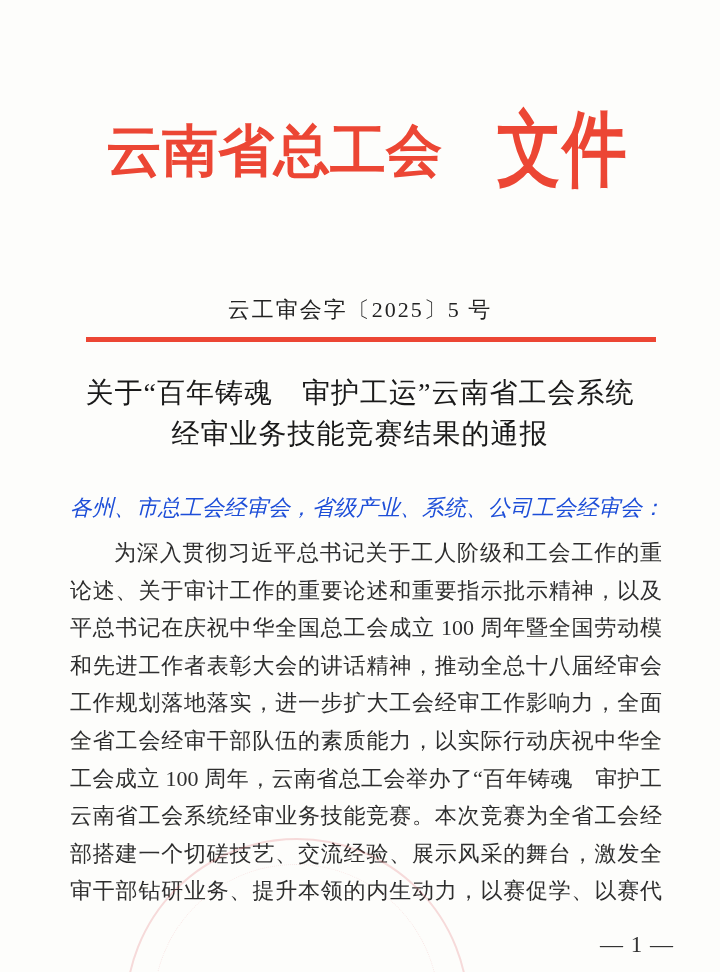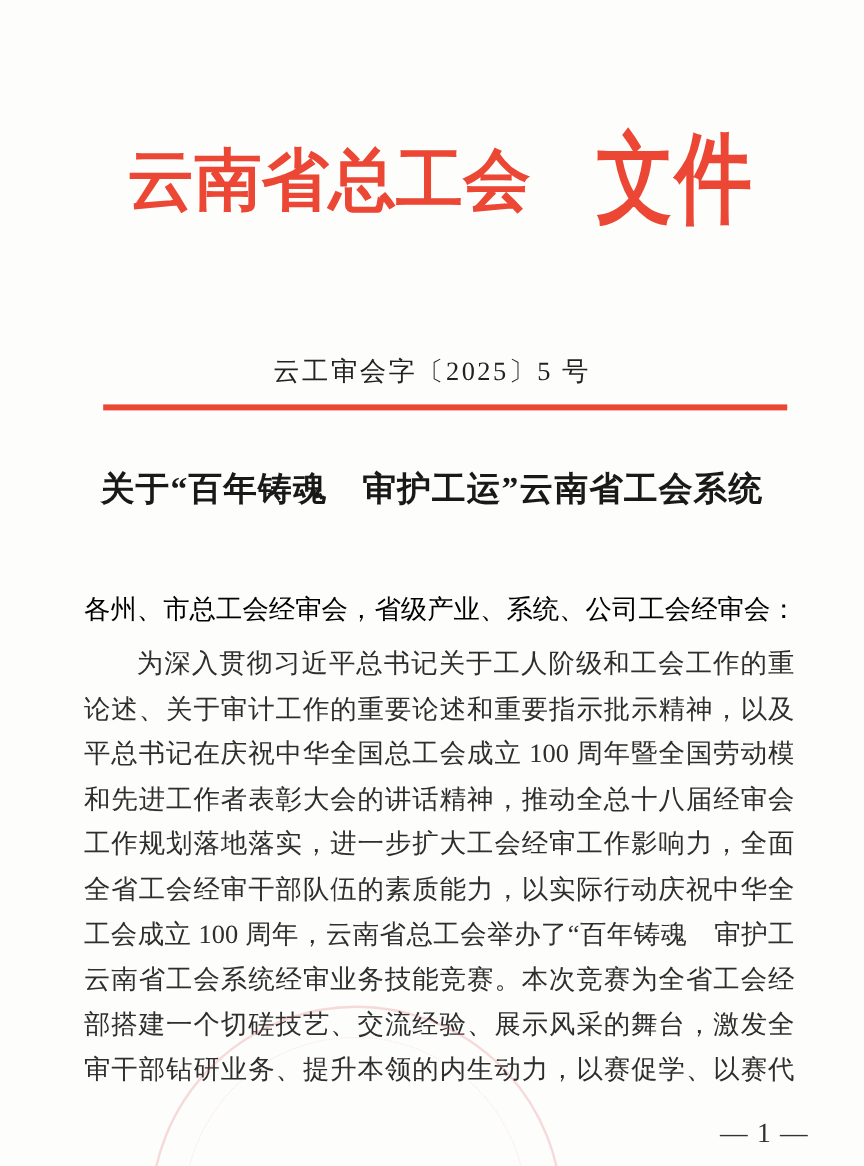--- a/index.html
+++ b/index.html
@@ -60,35 +60,36 @@
   
   .red-rule {
     position: absolute;
     left: 86px; top: 337px;
     width: 570px; height: 5px;
     background: var(--red, #ec4634);
   }
   
   .doc-title {
     position: absolute;
-    left: 40px; top: 388px; width: 640px;
+    left: 40px; top: 372px; width: 640px;
     text-align: center;
     color: #191919;
-    font-weight: bold;
+    font-weight: normal;
     font-size: 28px;
     line-height: 41px;
     letter-spacing: 1px;
   }
   
   .salutation {
     position: absolute;
     left: 70px; top: 493px; width: 594px;
     font-size: 22px;
-    color: #000000;
+    color: #1d4ed8;
     white-space: nowrap;
+    font-style: italic;
   }
   .body-block {
     position: absolute;
     left: 70px; top: 534px; width: 592px;
     color: #2e2e2e;
     font-size: 22px;
   }
   .body-line {
     height: 37.6px;
     line-height: 37.6px;
@@ -134,20 +135,21 @@
     </div>
     <div class="doc-type">文件</div>
   </div>
 
   <div class="doc-number">云工审会字〔2025〕5 号</div>
 
   <div class="red-rule"></div>
 
   <div class="doc-title">
     <div>关于“百年铸魂　审护工运”云南省工会系统</div>
+    <div>经审业务技能竞赛结果的通报</div>
   </div>
 
   <div class="salutation">各州、市总工会经审会，省级产业、系统、公司工会经审会：</div>
 
   <div class="body-block">
     <div class="body-line indent">为深入贯彻习近平总书记关于工人阶级和工会工作的重要</div>
     <div class="body-line">论述、关于审计工作的重要论述和重要指示批示精神，以及习近</div>
     <div class="body-line">平总书记在庆祝中华全国总工会成立 100 周年暨全国劳动模范</div>
     <div class="body-line">和先进工作者表彰大会的讲话精神，推动全总十八届经审会五年</div>
     <div class="body-line">工作规划落地落实，进一步扩大工会经审工作影响力，全面提升</div>

